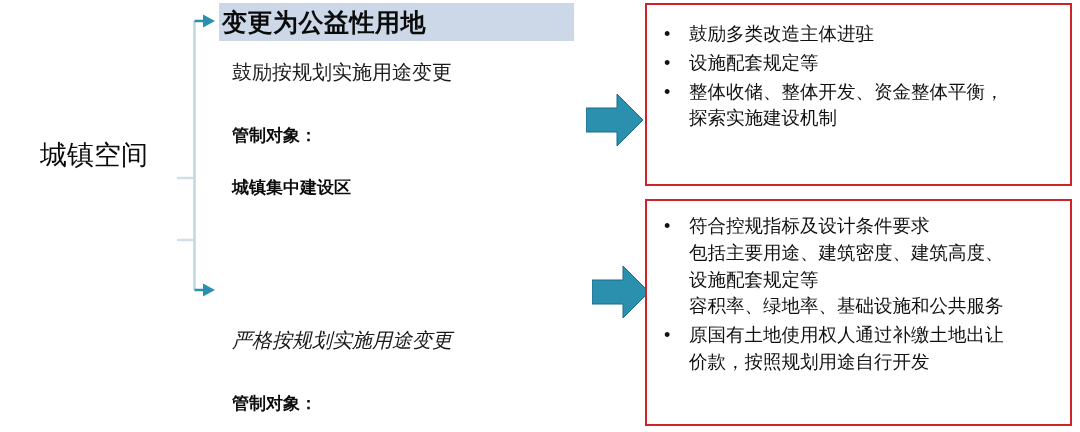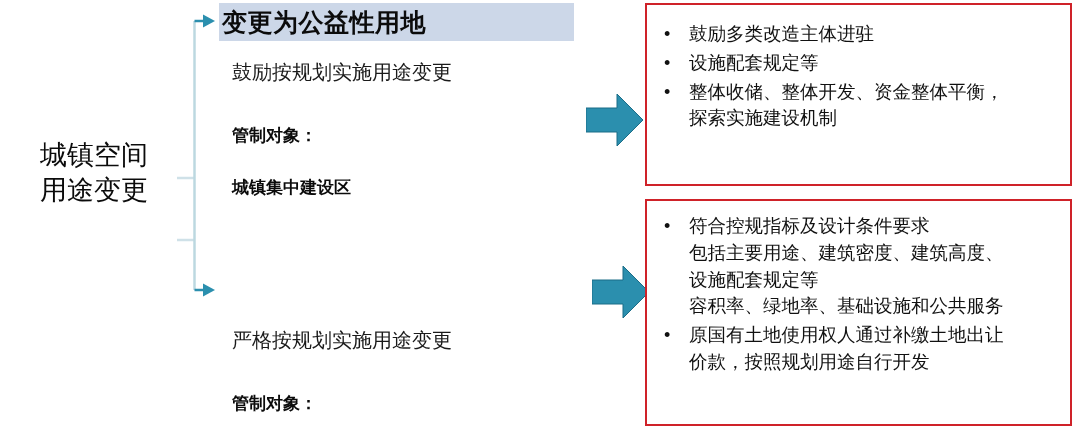--- a/index.html
+++ b/index.html
@@ -117,21 +117,20 @@
   }
   .bullet-text .ln { display: block; white-space: nowrap; }
 </style>
 </head>
 <body>
 
 <div id="canvas">
 
   <div class="root-label">
     <span class="ln">城镇空间</span>
-    <span class="ln">用途变更</span>
   </div>
 
   <svg class="connector-layer" width="1080" height="432" viewBox="0 0 1080 432">
 
     <line x1="177" y1="178" x2="195" y2="178" stroke="#cfe1e8" stroke-width="2.5"></line>
 
     <line x1="177" y1="240" x2="195" y2="240" stroke="#cfe1e8" stroke-width="2.5"></line>
 
     <line x1="194.5" y1="21" x2="194.5" y2="290" stroke="#bcd8e0" stroke-width="2.5"></line>
 
@@ -179,21 +178,21 @@
         <span class="bullet-text">
           <span class="ln">整体收储、整体开发、资金整体平衡，</span>
           <span class="ln">探索实施建设机制</span>
         </span>
       </div>
 
     </div>
   </div>
 
   <div class="branch" style="left:219px; top:271px; width:420px; height:140px;">
-    <div class="branch-sub" style="top:56px;">严格按规划实施用途变更</div>
+    <div class="branch-sub" style="top:56px;font-style:italic;">严格按规划实施用途变更</div>
     <div class="branch-target" style="top:93px;">
       <span class="ln">管制对象：</span>
       <span class="ln">城镇集中建设区</span>
     </div>
   </div>
 
   <svg class="block-arrow" style="left:592px; top:263px;" width="58" height="58" viewBox="0 0 58 58">
     <polygon points="0,17 31,17 31,3 57,29 31,55 31,41 0,41" fill="#2b8fae" stroke="#1b6d87" stroke-width="1"></polygon>
   </svg>
 

